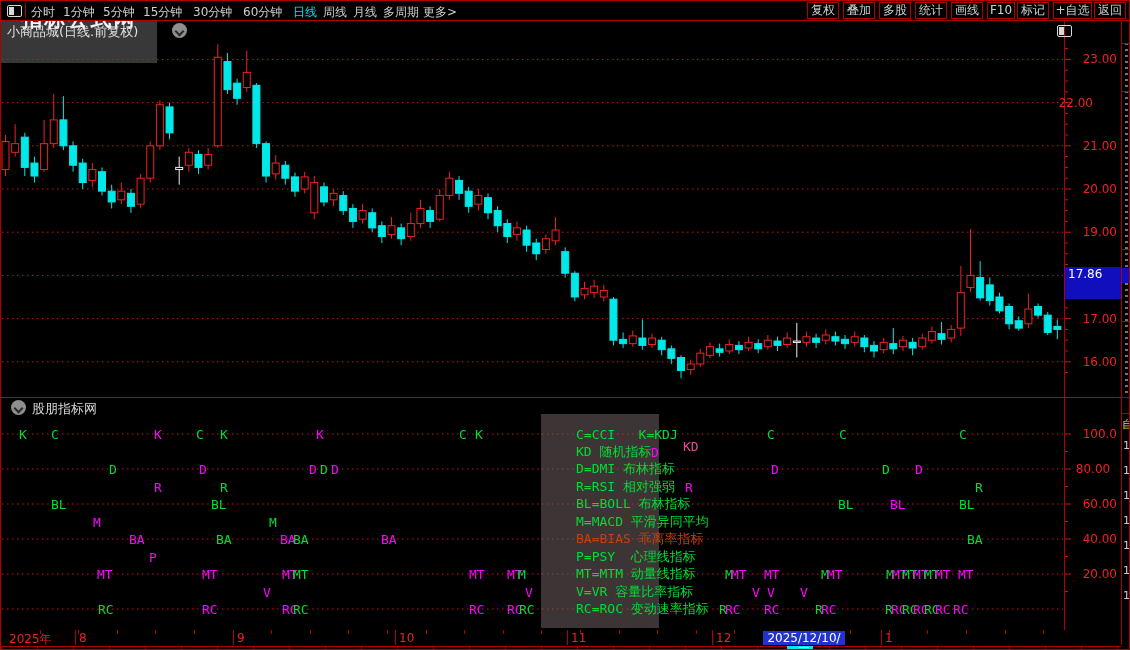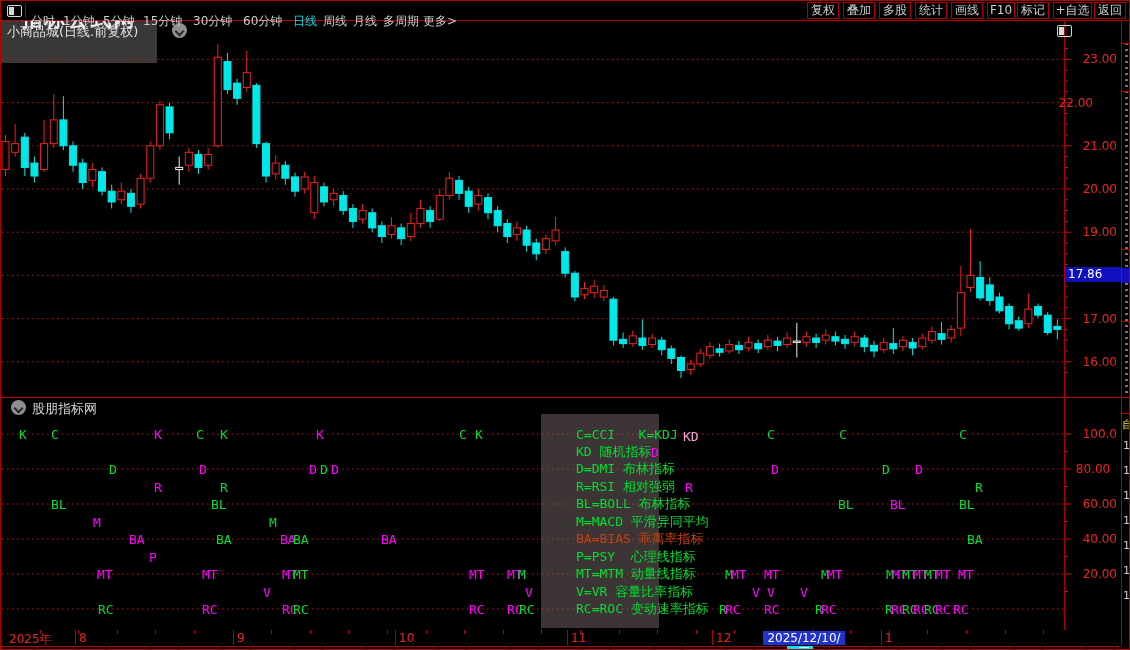--- a/index.html
+++ b/index.html
@@ -4,37 +4,37 @@
 <style>
   html,body{margin:0;padding:0;background:#000;}
   #app{position:relative;width:1130px;height:650px;background:#000;overflow:hidden;
        font-family:"DejaVu Sans",sans-serif;box-sizing:border-box;border:1px solid #b00000;}
   .abs{position:absolute;}
   
   #topbar{left:0;top:0;width:1128px;height:19px;background:#000;border-bottom:1px solid #b00000;z-index:6;}
   .win-icon{position:absolute;left:6px;top:4px;width:13px;height:10px;border:1px solid #d8d8d8;border-radius:2px;}
   .win-icon::after{content:"";position:absolute;left:1px;top:1px;width:5px;height:8px;background:#d8d8d8;}
   .menu-sep{position:absolute;left:24px;top:2px;width:1px;height:15px;background:#b00000;}
-  .menu-item{position:absolute;top:12px;font-size:12px;color:#cfcfcf;cursor:default;white-space:nowrap;}
+  .menu-item{position:absolute;top:3px;font-size:12px;color:#cfcfcf;cursor:default;white-space:nowrap;}
   .menu-item.active{color:#00e0e8;}
   .rbtn{position:absolute;top:1px;height:15px;line-height:15px;border:1px solid #b00000;color:#cfcfcf;
         font-size:12px;text-align:center;white-space:nowrap;}
   
   #chart-title{left:6px;top:22px;font-size:13px;color:#e0e0e0;z-index:5;white-space:nowrap;}
   .drop-circle{width:15px;height:15px;border-radius:50%;background:#8f8f8f;z-index:5;}
   .drop-circle::after{content:"";position:absolute;left:4px;top:5px;width:5px;height:5px;
         border-right:2px solid #2a2a2a;border-bottom:2px solid #2a2a2a;transform:rotate(45deg);}
   .win-icon2{position:absolute;left:1056px;top:24px;width:13px;height:10px;border:1px solid #d8d8d8;border-radius:2px;z-index:5;}
   .win-icon2::after{content:"";position:absolute;left:1px;top:1px;width:5px;height:8px;background:#d8d8d8;}
   
   .vline{position:absolute;width:1px;background:#b00000;z-index:4;}
   .hline{position:absolute;height:1px;background:#b00000;z-index:4;}
   
   .pr-label{position:absolute;font-size:12px;color:#ee2222;width:48px;text-align:right;z-index:5;}
-  .price-tag{position:absolute;left:1064px;width:56px;height:15px;background:#0f0fbd;color:#fff;
+  .price-tag{position:absolute;left:1064px;width:56px;height:32px;background:#0f0fbd;color:#fff;
         font-size:12px;line-height:15px;padding-left:3px;z-index:6;box-sizing:border-box;}
   
   #sub-header-icon{left:10px;top:399px;}
   #sub-header-text{left:31px;top:399px;font-size:13px;color:#d5d5d5;z-index:5;white-space:nowrap;}
   .sig{position:absolute;font-family:"DejaVu Sans Mono",monospace;font-size:13px;line-height:13px;
         transform:translateY(-50%);z-index:3;letter-spacing:0px;white-space:pre;}
   .legend-line{position:absolute;left:575px;font-family:"DejaVu Sans Mono",monospace;font-size:13px;
         transform:translateY(-50%);z-index:3;white-space:pre;}
   #overlay-box{left:540px;top:413px;width:118px;height:214px;background:rgba(112,96,96,0.55);z-index:2;}
   
@@ -395,21 +395,21 @@
       <span class="sig" style="left: 153px; top: 433px; color: rgb(255, 0, 255);">K</span>
       <span class="sig" style="left: 195px; top: 433px; color: rgb(0, 221, 51);">C</span>
       <span class="sig" style="left: 219px; top: 433px; color: rgb(0, 221, 51);">K</span>
       <span class="sig" style="left: 315px; top: 433px; color: rgb(255, 0, 255);">K</span>
       <span class="sig" style="left: 458px; top: 433px; color: rgb(0, 221, 51);">C</span>
       <span class="sig" style="left: 474px; top: 433px; color: rgb(0, 221, 51);">K</span>
       <span class="sig" style="left: 766px; top: 433px; color: rgb(0, 221, 51);">C</span>
       <span class="sig" style="left: 838px; top: 433px; color: rgb(0, 221, 51);">C</span>
       <span class="sig" style="left: 958px; top: 433px; color: rgb(0, 221, 51);">C</span>
       <span class="sig" style="left: 650px; top: 450.5px; color: rgb(255, 0, 255);">D</span>
-      <span class="sig" style="left: 682px; top: 435px; color: #f9a8d4;">KD</span>
+      <span class="sig" style="left: 682px; top: 445px; color: #ec4899;">KD</span>
       <span class="sig" style="left: 108px; top: 468px; color: rgb(0, 221, 51);">D</span>
       <span class="sig" style="left: 198px; top: 468px; color: rgb(255, 0, 255);">D</span>
       <span class="sig" style="left: 308px; top: 468px; color: rgb(255, 0, 255);">D</span>
       <span class="sig" style="left: 319px; top: 468px; color: rgb(0, 221, 51);">D</span>
       <span class="sig" style="left: 330px; top: 468px; color: rgb(255, 0, 255);">D</span>
       <span class="sig" style="left: 770px; top: 468px; color: rgb(255, 0, 255);">D</span>
       <span class="sig" style="left: 881px; top: 468px; color: rgb(0, 221, 51);">D</span>
       <span class="sig" style="left: 914px; top: 468px; color: rgb(255, 0, 255);">D</span>
       <span class="sig" style="left: 153px; top: 485.5px; color: rgb(255, 0, 255);">R</span>
       <span class="sig" style="left: 219px; top: 485.5px; color: rgb(0, 221, 51);">R</span>

